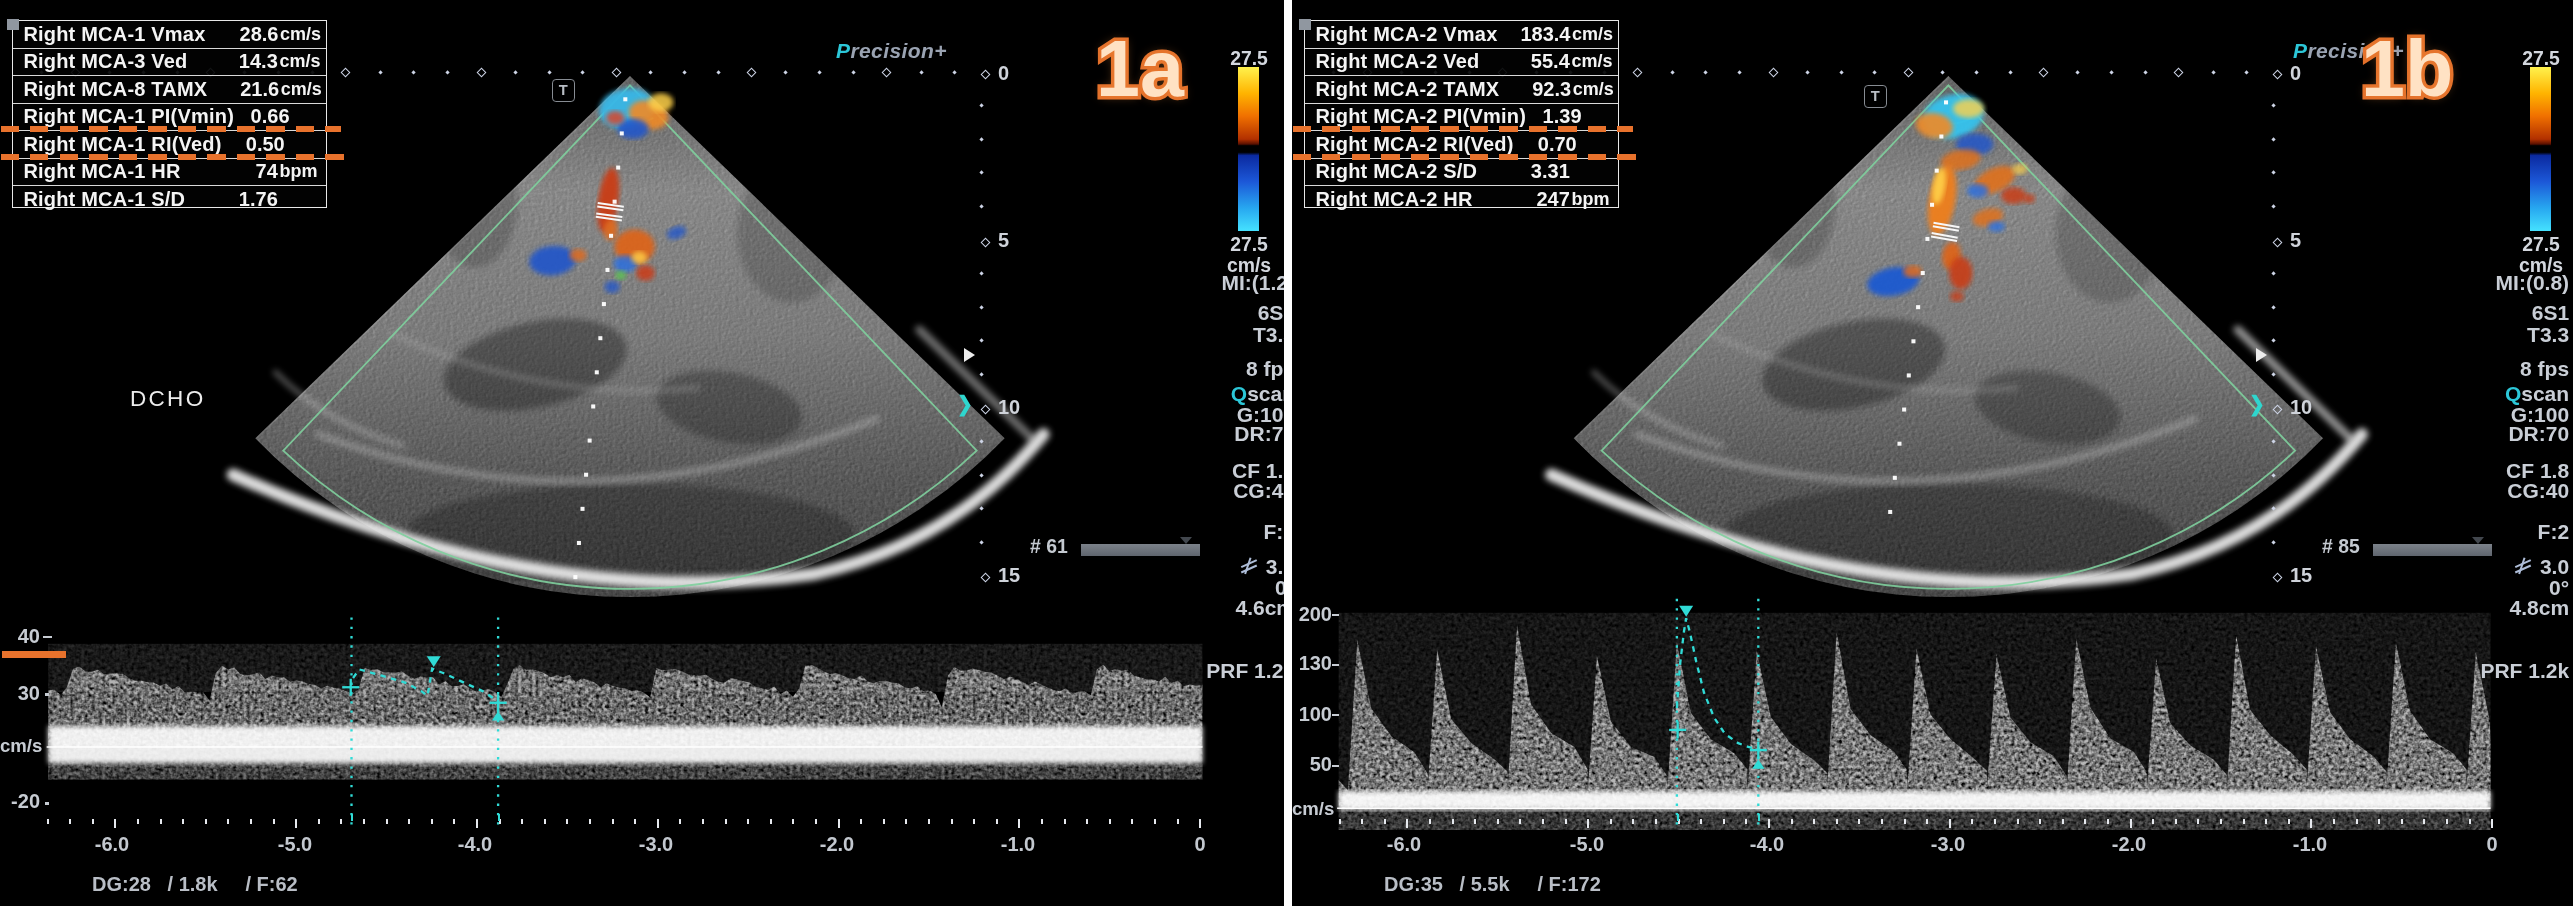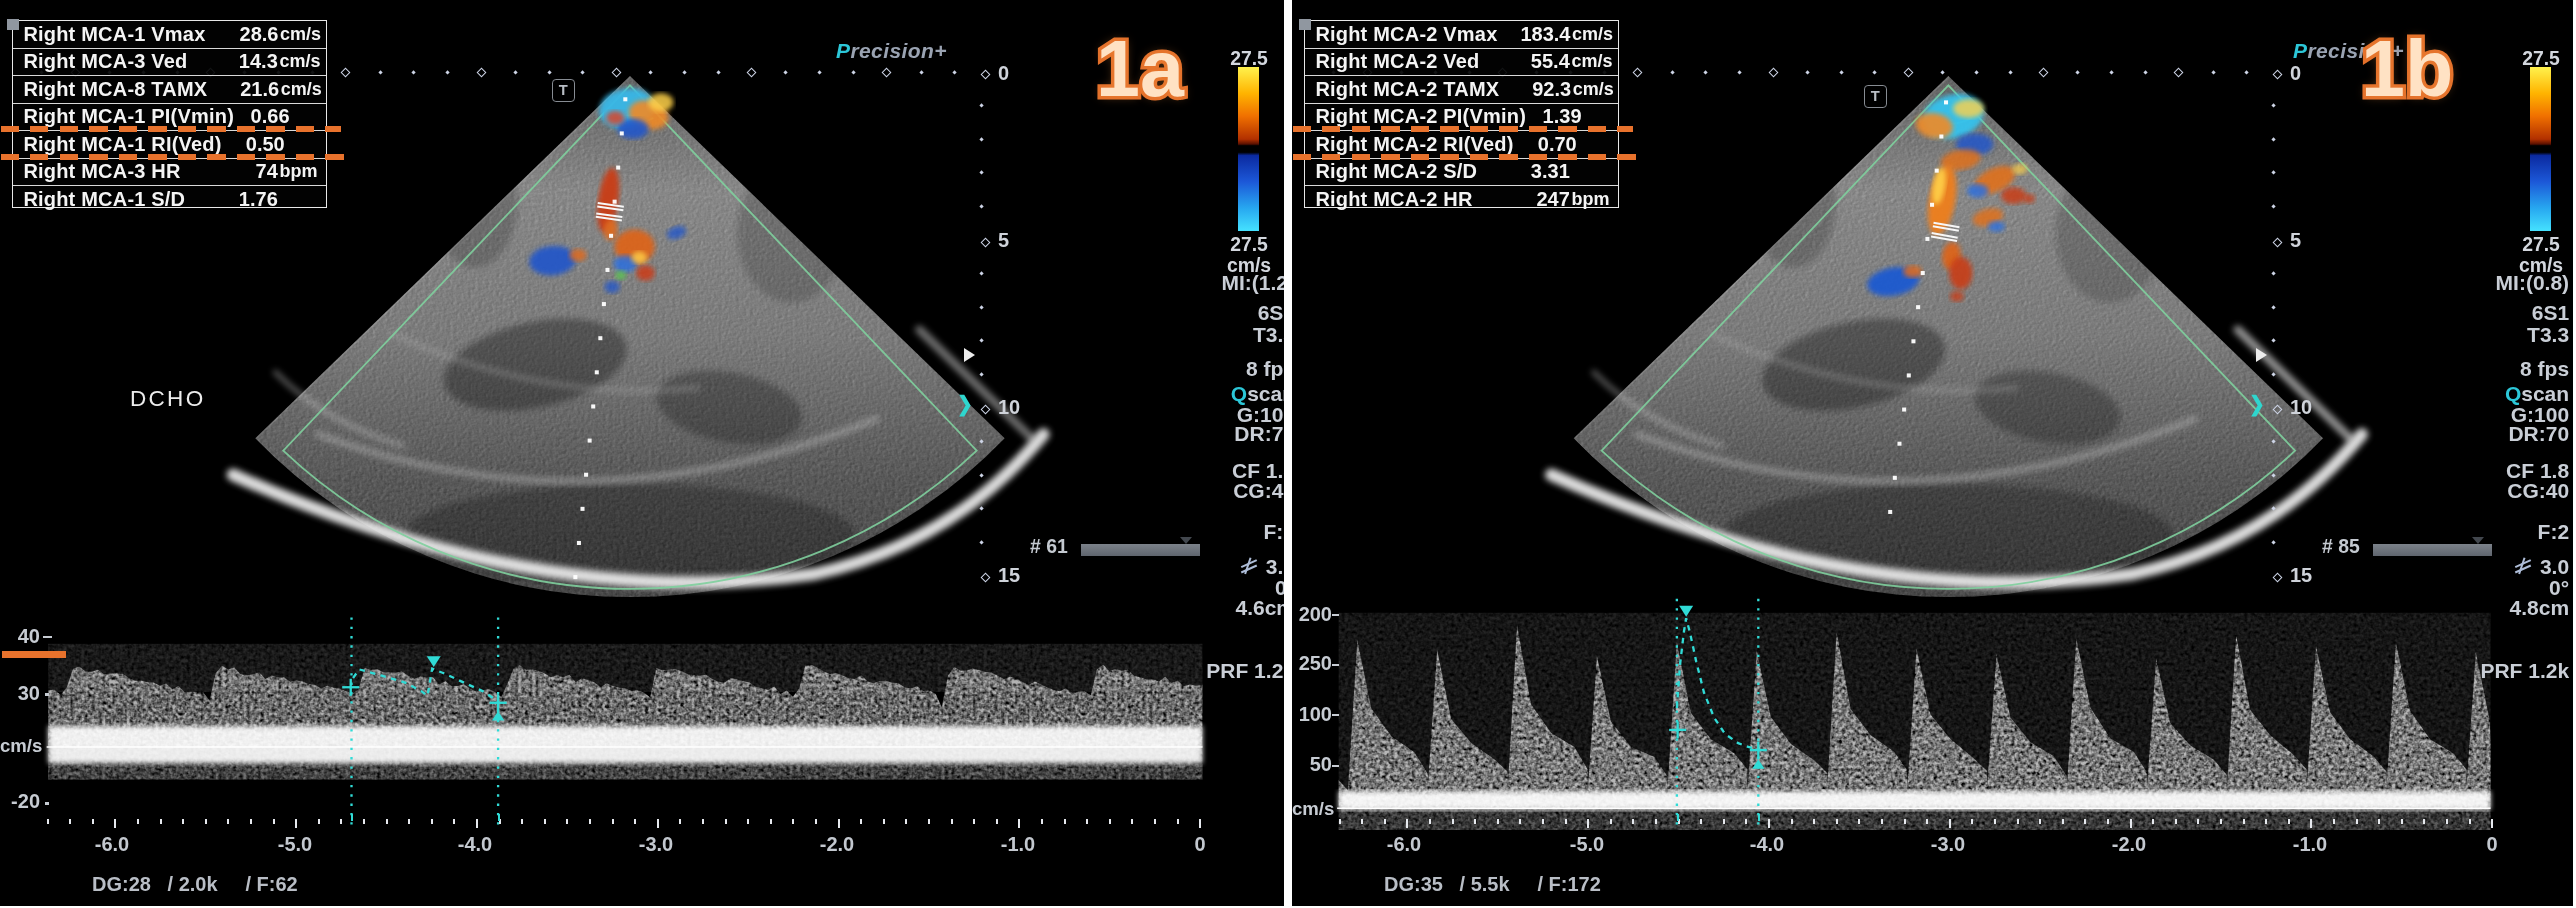--- a/index.html
+++ b/index.html
@@ -234,21 +234,21 @@
             <span class="mlab">Right MCA-1 PI(Vmin)</span>
             <span class="mval">0.66</span>
             <span class="munit"></span>
           </div>
           <div class="mrow">
             <span class="mlab">Right MCA-1 RI(Ved)</span>
             <span class="mval">0.50</span>
             <span class="munit"></span>
           </div>
           <div class="mrow">
-            <span class="mlab">Right MCA-3 HR</span>
+            <span class="mlab">Right MCA-1 HR</span>
             <span class="mval">74</span>
             <span class="munit">bpm</span>
           </div>
           <div class="mrow">
             <span class="mlab">Right MCA-1 S/D</span>
             <span class="mval">1.76</span>
             <span class="munit"></span>
           </div>
         </div>
       <div class="dash d1"></div>
@@ -358,21 +358,21 @@
         <div class="ctick" style="left: 351px; top: 814px;"></div>
         <div class="ctick" style="left: 498px; top: 814px;"></div>
         <span class="tlab" style="left: 81px; top: 833px;">-6.0</span>
         <span class="tlab" style="left: 264px; top: 833px;">-5.0</span>
         <span class="tlab" style="left: 444px; top: 833px;">-4.0</span>
         <span class="tlab" style="left: 625px; top: 833px;">-3.0</span>
         <span class="tlab" style="left: 806px; top: 833px;">-2.0</span>
         <span class="tlab" style="left: 987px; top: 833px;">-1.0</span>
         <span class="tlab" style="left: 1169px; top: 833px;">0</span>
       </div>
-    <div class="footer t">DG:28   / 2.0k     / F:62</div>
+    <div class="footer t">DG:28   / 1.8k     / F:62</div>
   </section>
 
   <section class="panel p1">
     <div class="scene"><svg width="1284" height="906" viewBox="0 0 1655 1168" xmlns="http://www.w3.org/2000/svg">
           <defs>
     <linearGradient id="fanp1" x1="0" y1="0" x2="0" y2="1">
       <stop offset="0" stop-color="#5e5e5e"></stop>
               <stop offset="0.22" stop-color="#8e8e8e"></stop>
       <stop offset="0.5" stop-color="#7d7d7d"></stop>
               <stop offset="0.78" stop-color="#4f4f4f"></stop>
@@ -592,21 +592,21 @@
       <div class="rl" style="top:659px;">PRF 1.2k</div>
     </div>
 
     <span class="ftext"># 85</span>
     <div class="fbar">
         <div class="fnotch"></div>
       </div>
 
     <div class="vscale">
         <span class="vlab" style="top: 603px;">200</span>
-        <span class="vlab" style="top: 652px;">250</span>
+        <span class="vlab" style="top: 652px;">130</span>
         <span class="vlab" style="top: 703px;">100</span>
         <span class="vlab" style="top: 753px;">50</span>
         <span class="vunit" style="top: 798px;">cm/s</span>
         <div class="vtick" style="left: 40px; top: 614px; width: 7px; height: 2.3px;"></div>
         <div class="vtick" style="left: 40px; top: 664px; width: 7px; height: 2.3px;"></div>
         <div class="vtick" style="left: 40px; top: 714px; width: 7px; height: 2.3px;"></div>
         <div class="vtick" style="left: 40px; top: 765px; width: 7px; height: 2.3px;"></div>
       </div>
     <div class="taxis">
         <div class="ttick" style="left: 47px; top: 819px; height: 5.4px;"></div>

